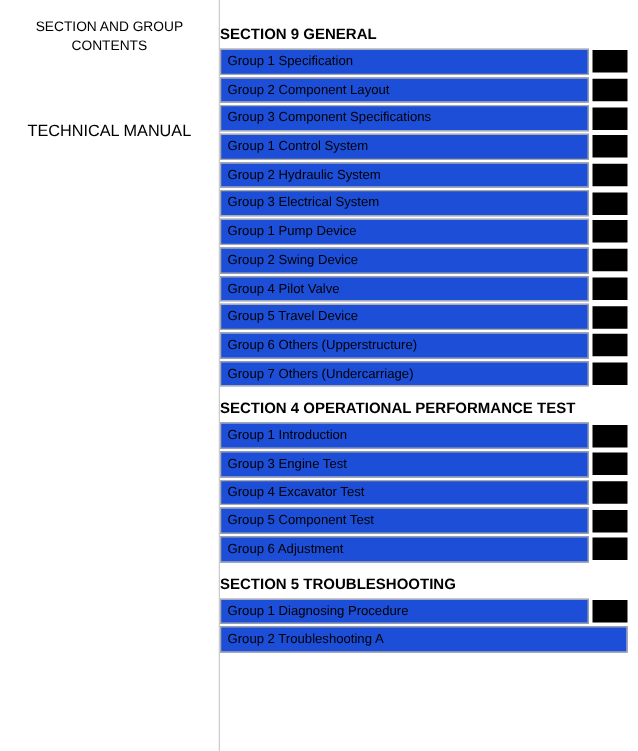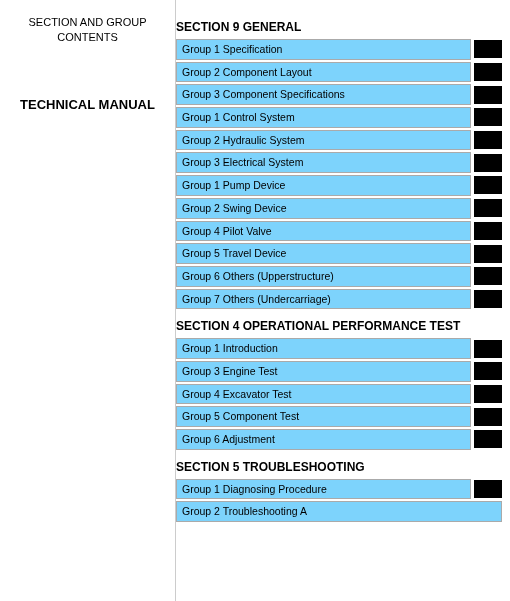--- a/index.html
+++ b/index.html
@@ -25,21 +25,21 @@
       align-items: center;
     }
     .left-panel .section-group-title {
       font-weight: normal;
       font-size: 11px;
       text-align: center;
       line-height: 1.4;
       margin-bottom: 20px;
     }
     .left-panel .tech-manual {
-      font-weight: bold;
+      font-weight: normal;
       font-size: 13px;
       text-align: center;
       margin-top: 30px;
       margin-bottom: 20px;
       line-height: 1.4;
     }
     .right-panel {
       width: 335px;
       padding: 10px 8px 10px 0;
       border-left: 1px solid #ccc;
@@ -53,21 +53,21 @@
     .group-row {
       display: flex;
       align-items: center;
       margin-bottom: 2px;
     }
     .group-label {
       flex: 1;
       border: 1px solid #aaa;
       padding: 2px 5px;
       font-size: 10.5px;
-      background: #7dd3fc;
+      background: #1d4ed8;
       line-height: 1.4;
     }
     .group-black-box {
       width: 28px;
       height: 18px;
       background: #000;
       margin-left: 3px;
       flex-shrink: 0;
     }
   </style>

